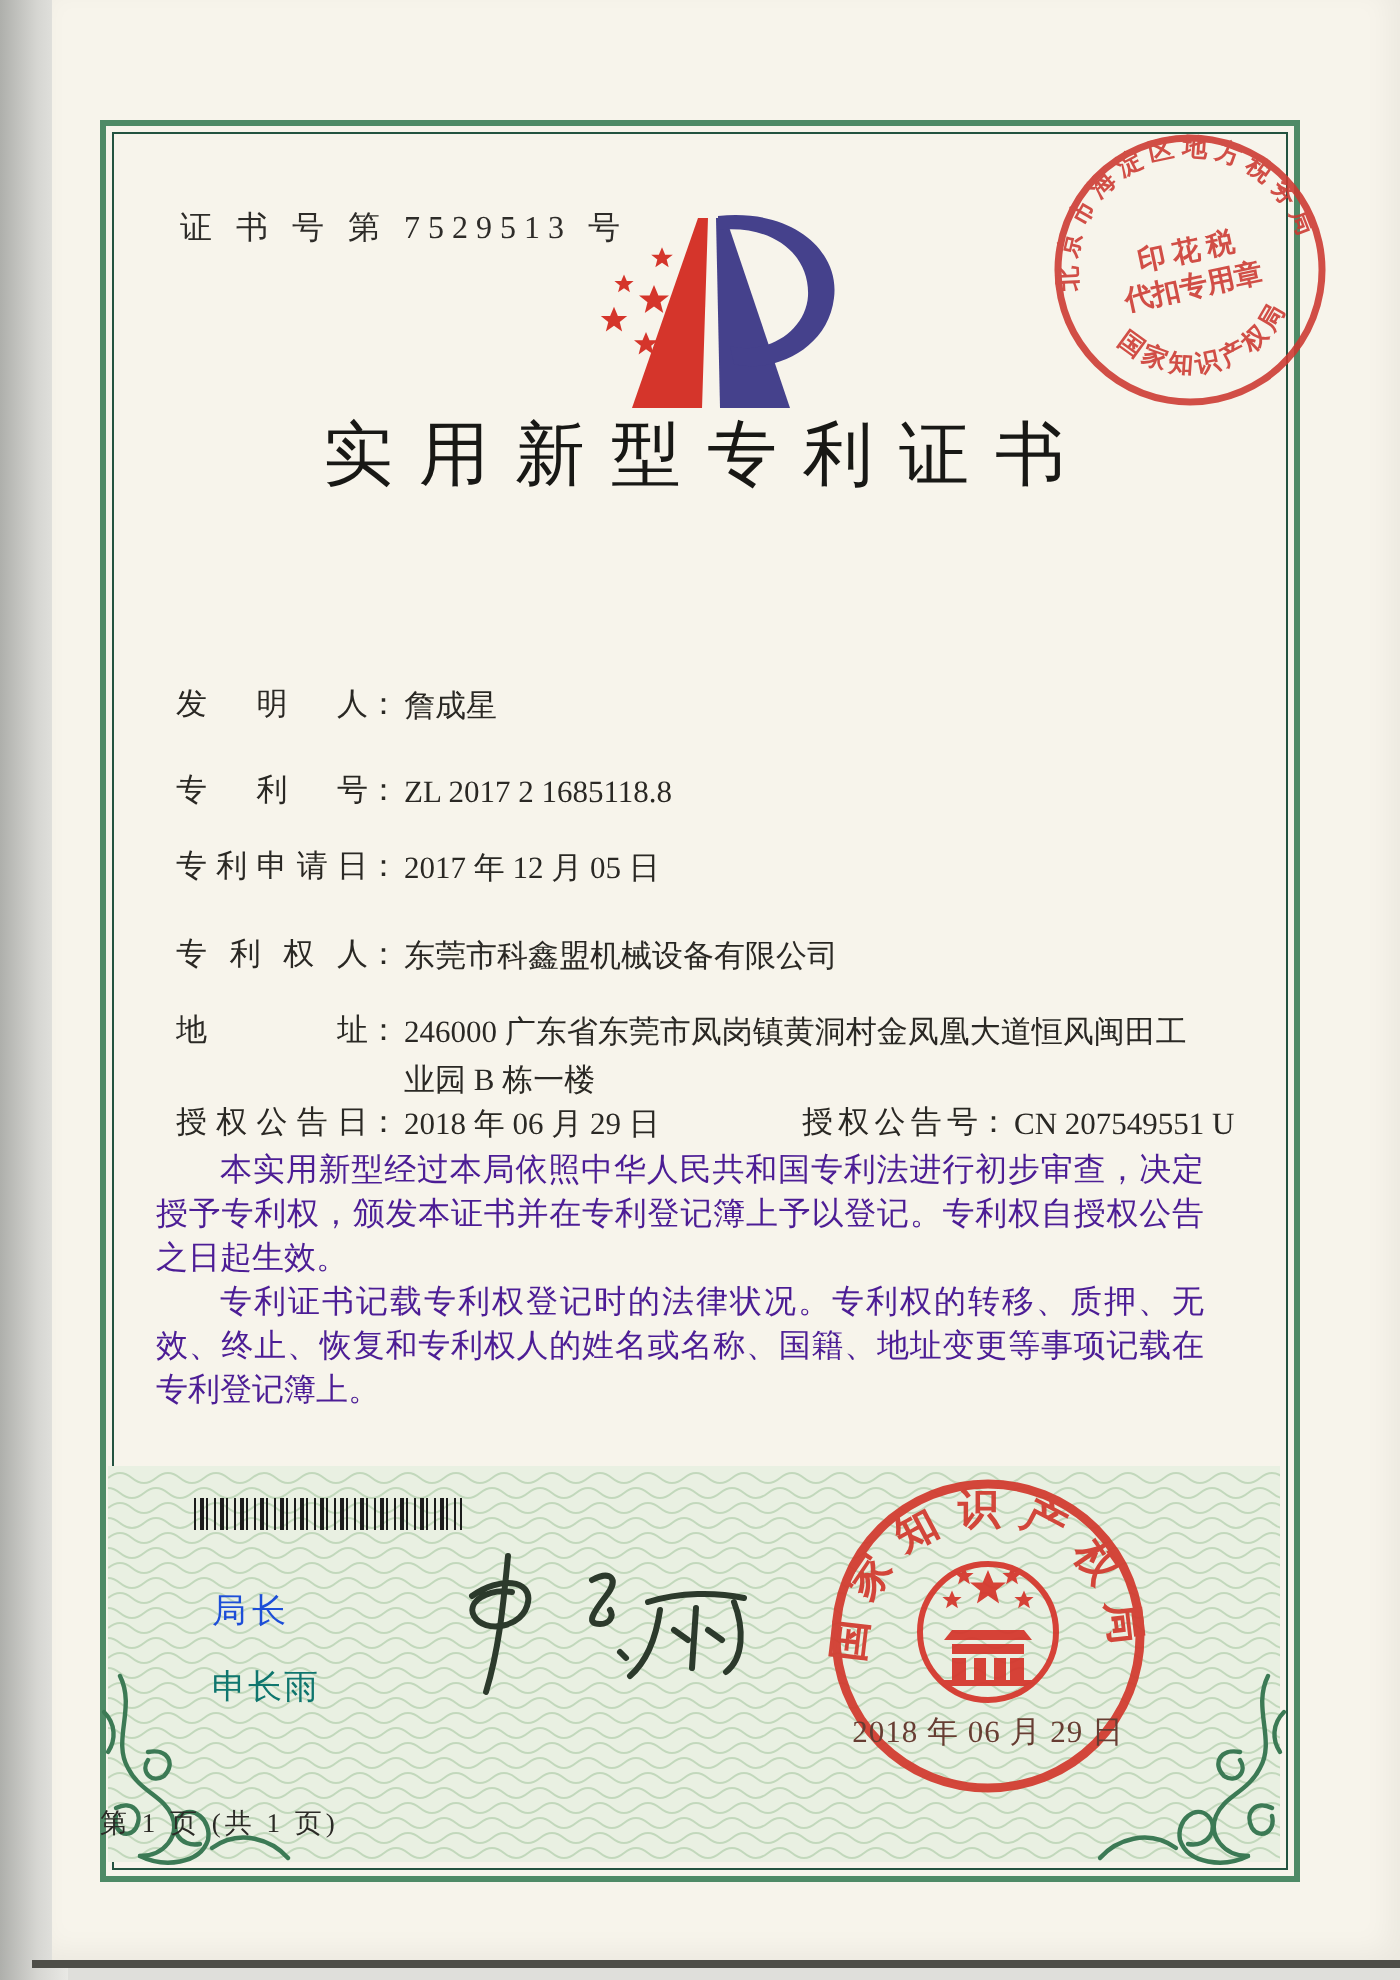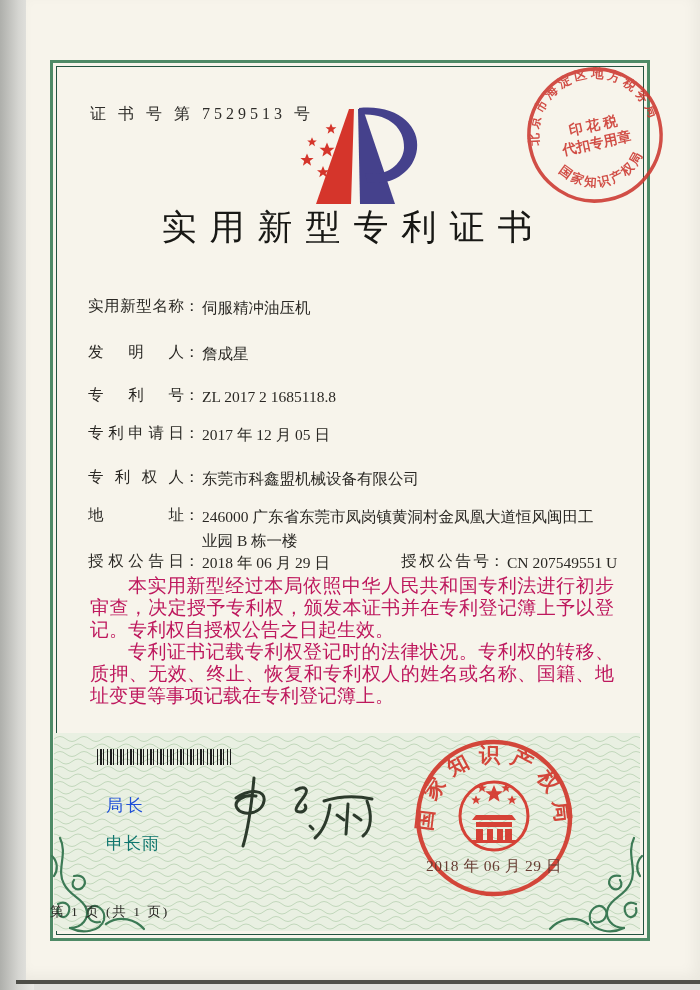--- a/index.html
+++ b/index.html
@@ -14,21 +14,21 @@
   .band{position:absolute;left:4px;top:733px;width:586px;height:198px;background:#e9f0e2;overflow:hidden;}
   .cert-no{position:absolute;left:40px;top:104px;font-size:16px;letter-spacing:4px;color:#2e2c29;}
   .logo{position:absolute;left:205px;top:96px;width:180px;height:118px;}
   .title{position:absolute;left:0;top:204px;width:594px;text-align:center;font-size:35px;font-weight:400;letter-spacing:13px;color:#181815;text-indent:13px;}
   .frow{position:absolute;left:38px;width:556px;font-size:15.5px;color:#2a2824;white-space:nowrap;}
   .flabel{display:inline-block;width:96px;text-align:justify;text-align-last:justify;vertical-align:top;}
   .fcolon{display:inline-block;width:18px;vertical-align:top;}
   .fvalue{display:inline-block;max-width:400px;white-space:normal;line-height:24px;vertical-align:top;}
   .fpair2{position:absolute;left:313px;top:0;white-space:nowrap;}
   .fpair2 .flabel{width:88px;}
-  .bodytext{position:absolute;left:40px;top:575px;width:524px;font-size:19px;line-height:22.1px;text-align:justify;color:#be185d;}
+  .bodytext{position:absolute;left:28px;top:575px;width:524px;font-size:16px;line-height:22.1px;text-align:justify;color:#4c1d95;}
   .bodytext p{margin:0;text-indent:2em;}
   .barcode{position:absolute;left:47px;top:749px;width:134px;height:16px;
     background:repeating-linear-gradient(90deg,#1c1c1c 0 1px,transparent 1px 3px,#1c1c1c 3px 5px,transparent 5px 6px,#1c1c1c 6px 7px,transparent 7px 10px);}
   .signer-title{position:absolute;left:56px;top:794px;font-size:17px;letter-spacing:3px;color:#1d4ed8;}
   .signer-name{position:absolute;left:56px;top:832px;font-size:17px;letter-spacing:1px;color:#0f766e;}
   .signature{position:absolute;left:170px;top:768px;width:185px;height:92px;}
   .seal{position:absolute;left:362px;top:736px;width:164px;height:164px;opacity:.93;}
   .tax-stamp{position:absolute;left:468px;top:58px;width:154px;height:154px;opacity:.88;}
   .footer{position:absolute;left:0;top:903px;width:594px;text-align:left;font-size:13.5px;letter-spacing:2px;color:#2b2a26;}
   .orn{position:absolute;width:100px;height:100px;}
@@ -92,23 +92,20 @@
           <path d="M94,13 L99,13 L96,108 L61,108 Z"></path>
         </g>
         <g fill="#45418c">
           <path d="M103,13 L108,13 L140,108 L105,108 Z"></path>
           <path d="M104,12 C142,8 165,30 162,53 C159,79 131,91 112,86 L110,77 C129,82 148,69 149,52 C150,31 131,16 104,19 Z"></path>
         </g>
       </svg>
 
       <div class="title">实用新型专利证书</div>
 
-      <div class="frow" style="top:296px">
-        <span class="flabel">实用新型名称</span><span class="fcolon">：</span><span class="fvalue">伺服精冲油压机</span>
-      </div>
       <div class="frow" style="top:342px">
         <span class="flabel">发明人</span><span class="fcolon">：</span><span class="fvalue">詹成星</span>
       </div>
       <div class="frow" style="top:385px">
         <span class="flabel">专利号</span><span class="fcolon">：</span><span class="fvalue">ZL 2017 2 1685118.8</span>
       </div>
       <div class="frow" style="top:423px">
         <span class="flabel">专利申请日</span><span class="fcolon">：</span><span class="fvalue">2017 年 12 月 05 日</span>
       </div>
       <div class="frow" style="top:467px">

